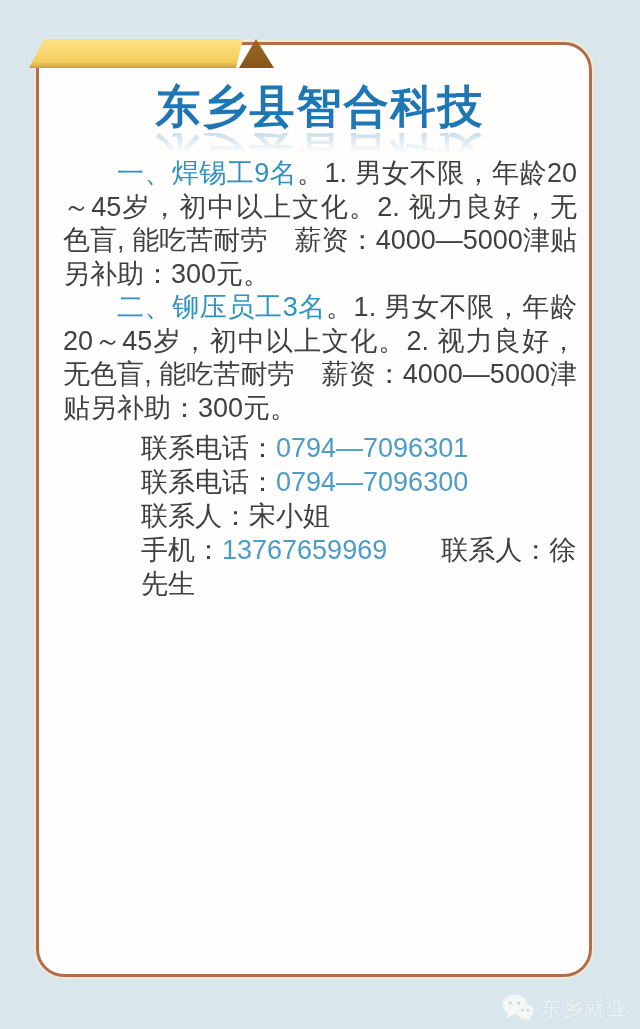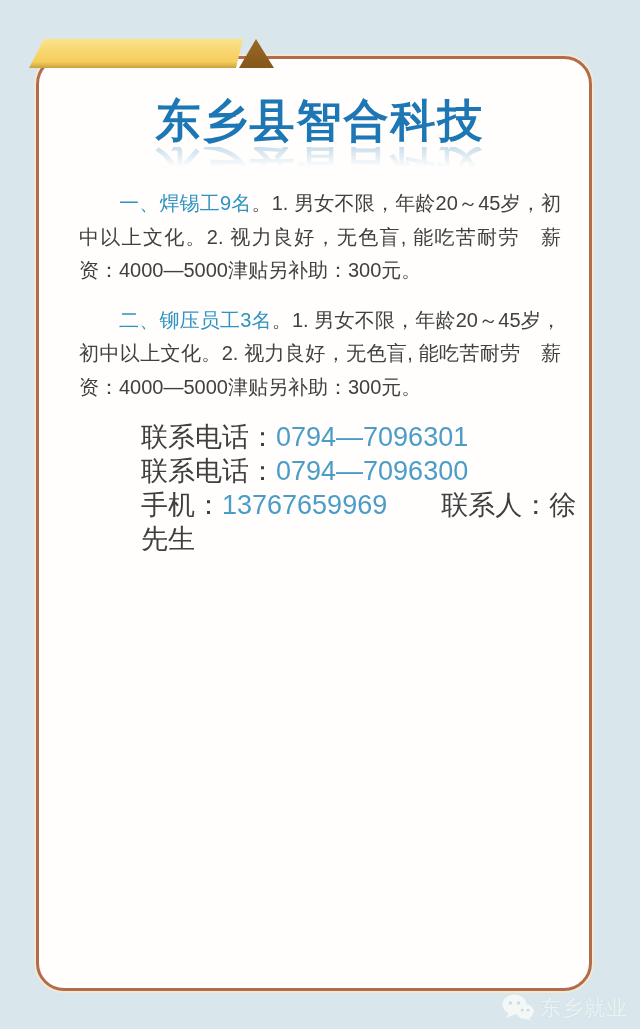--- a/index.html
+++ b/index.html
@@ -2,21 +2,21 @@
 <html><head>
 <meta charset="utf-8">
 <style>
   html,body { margin:0; padding:0; }
   .stage {
     position:relative; width:640px; height:1029px;
     background:#d9e7ec; overflow:hidden;
     font-family:"Liberation Sans", sans-serif;
   }
   .card {
-    position:absolute; left:36px; top:56px; width:556px; height:935px;
+    position:absolute; left:36px; top:42px; width:556px; height:935px;
     box-sizing:border-box;
     background:#fffefd;
     border:3px solid #b26c49;
     border-radius:28px;
     box-shadow:0 0 0 2px rgba(243,233,212,0.9);
     padding:36px 12px 16px 24px;
   }
   .title {
     margin:0; text-align:center;
     font-family:"DejaVu Serif", serif;
@@ -30,22 +30,22 @@
     text-align:center; font-family:"DejaVu Serif", serif;
     font-weight:bold; font-size:45px; line-height:52px;
     letter-spacing:2px; color:#1d77b5;
   }
   .reflection-fade {
     position:absolute; inset:0;
     background:linear-gradient(180deg, rgba(255,254,253,0.15) 0%, #fffefd 85%);
   }
   .listings { margin-top:0; }
   .listing {
-    margin:16px; text-indent:2em; text-align:justify;
-    font-size:20px; line-height:33.5px; color:#404040;
+    margin:0; text-indent:2em; text-align:justify;
+    font-size:27px; line-height:33.5px; color:#404040;
   }
   .job-heading { color:#2f93c2; }
   .contacts { margin-top:6px; }
   .contact {
     margin:0 0 0 78px;
     font-size:27px; line-height:34px; color:#3f3f3f;
   }
   .c-blue { color:#4b9cc7; }
   .ribbon { position:absolute; left:26px; top:38px; width:252px; height:30px; z-index:3; }
   .ribbon-band {
@@ -79,20 +79,21 @@
     </div>
 
     <div class="listings">
       <p class="listing"><span class="job-heading">一、焊锡工9名</span><span class="job-body">。1. 男女不限，年龄20～45岁，初中以上文化。2. 视力良好，无色盲, 能吃苦耐劳　薪资：4000—5000津贴另补助：300元。</span></p>
       <p class="listing"><span class="job-heading">二、铆压员工3名</span><span class="job-body">。1. 男女不限，年龄20～45岁，初中以上文化。2. 视力良好，无色盲, 能吃苦耐劳　薪资：4000—5000津贴另补助：300元。</span></p>
     </div>
 
     <div class="contacts">
       <p class="contact"><span class="c-dark">联系电话：</span><span class="c-blue">0794—7096301</span><span class="c-dark"></span></p>
       <p class="contact"><span class="c-dark">联系电话：</span><span class="c-blue">0794—7096300</span><span class="c-dark"></span></p>
+      <p class="contact"><span class="c-dark">联系人：宋小姐</span><span class="c-blue"></span><span class="c-dark"></span></p>
       <p class="contact"><span class="c-dark">手机：</span><span class="c-blue">13767659969</span><span class="c-dark">　　联系人：徐先生</span></p>
 
     </div>
   </div>
 
   <div class="ribbon">
     <div class="ribbon-band"></div>
     <div class="ribbon-fold"></div>
   </div>
 

